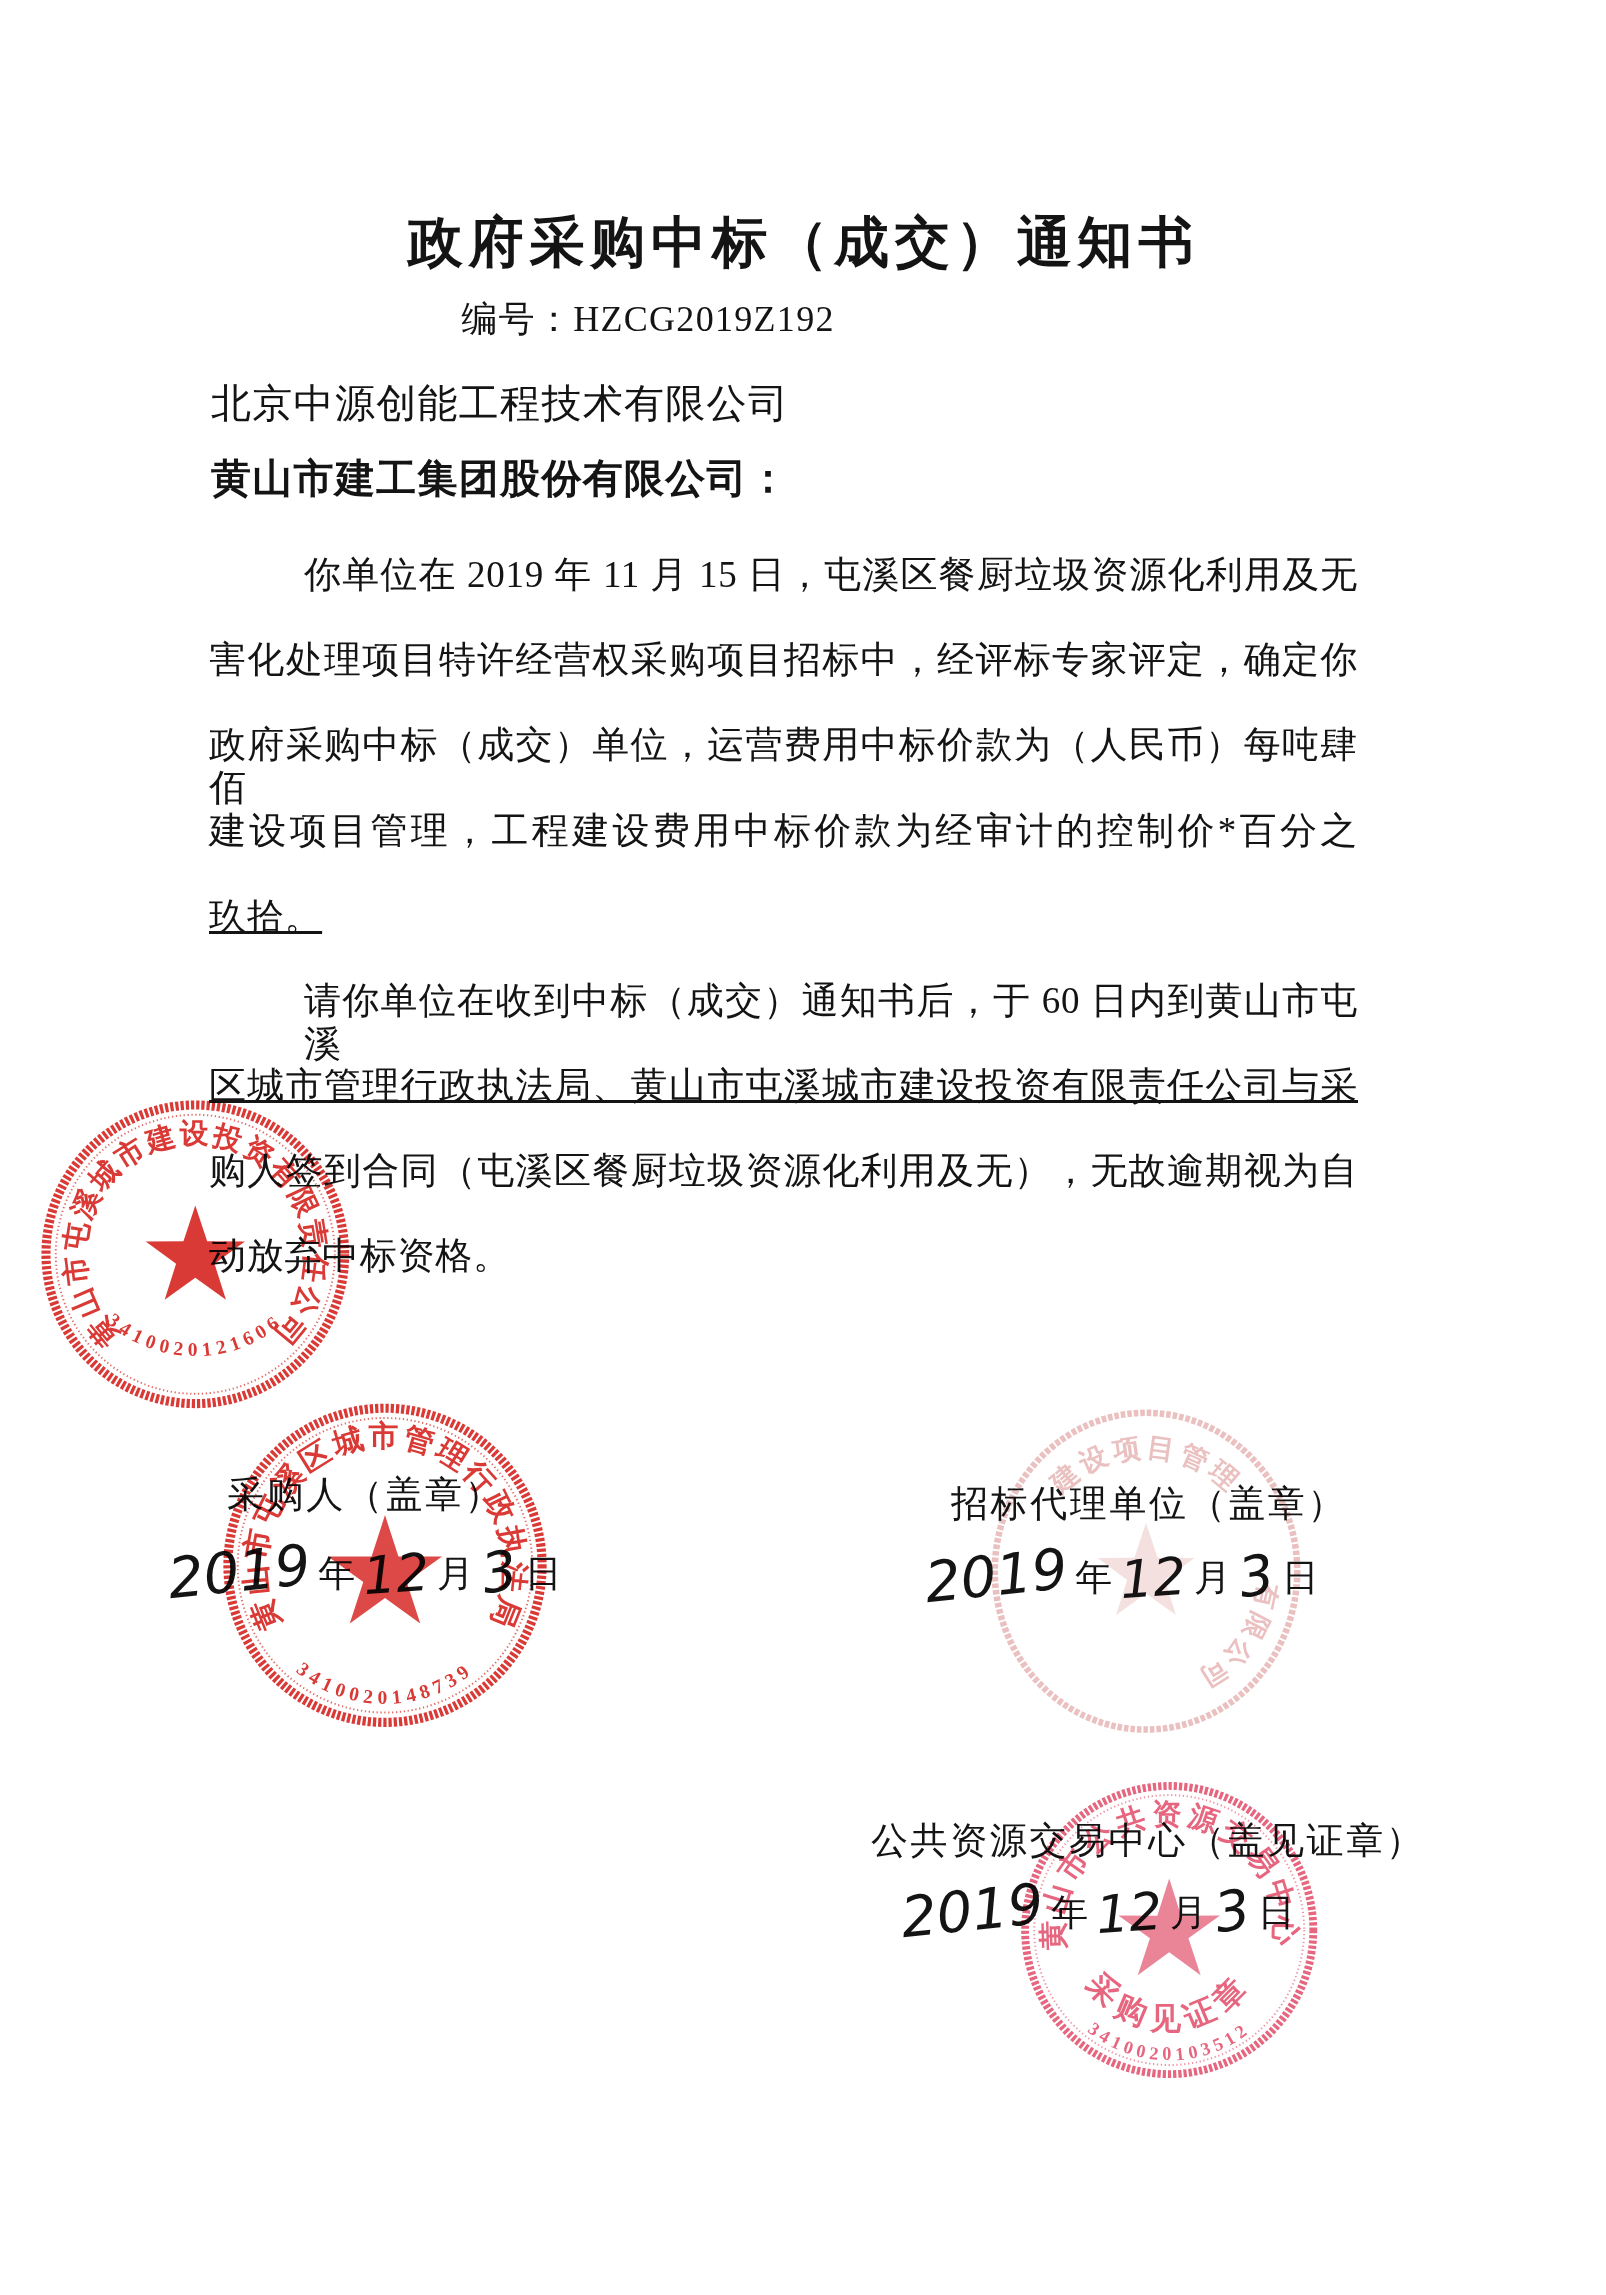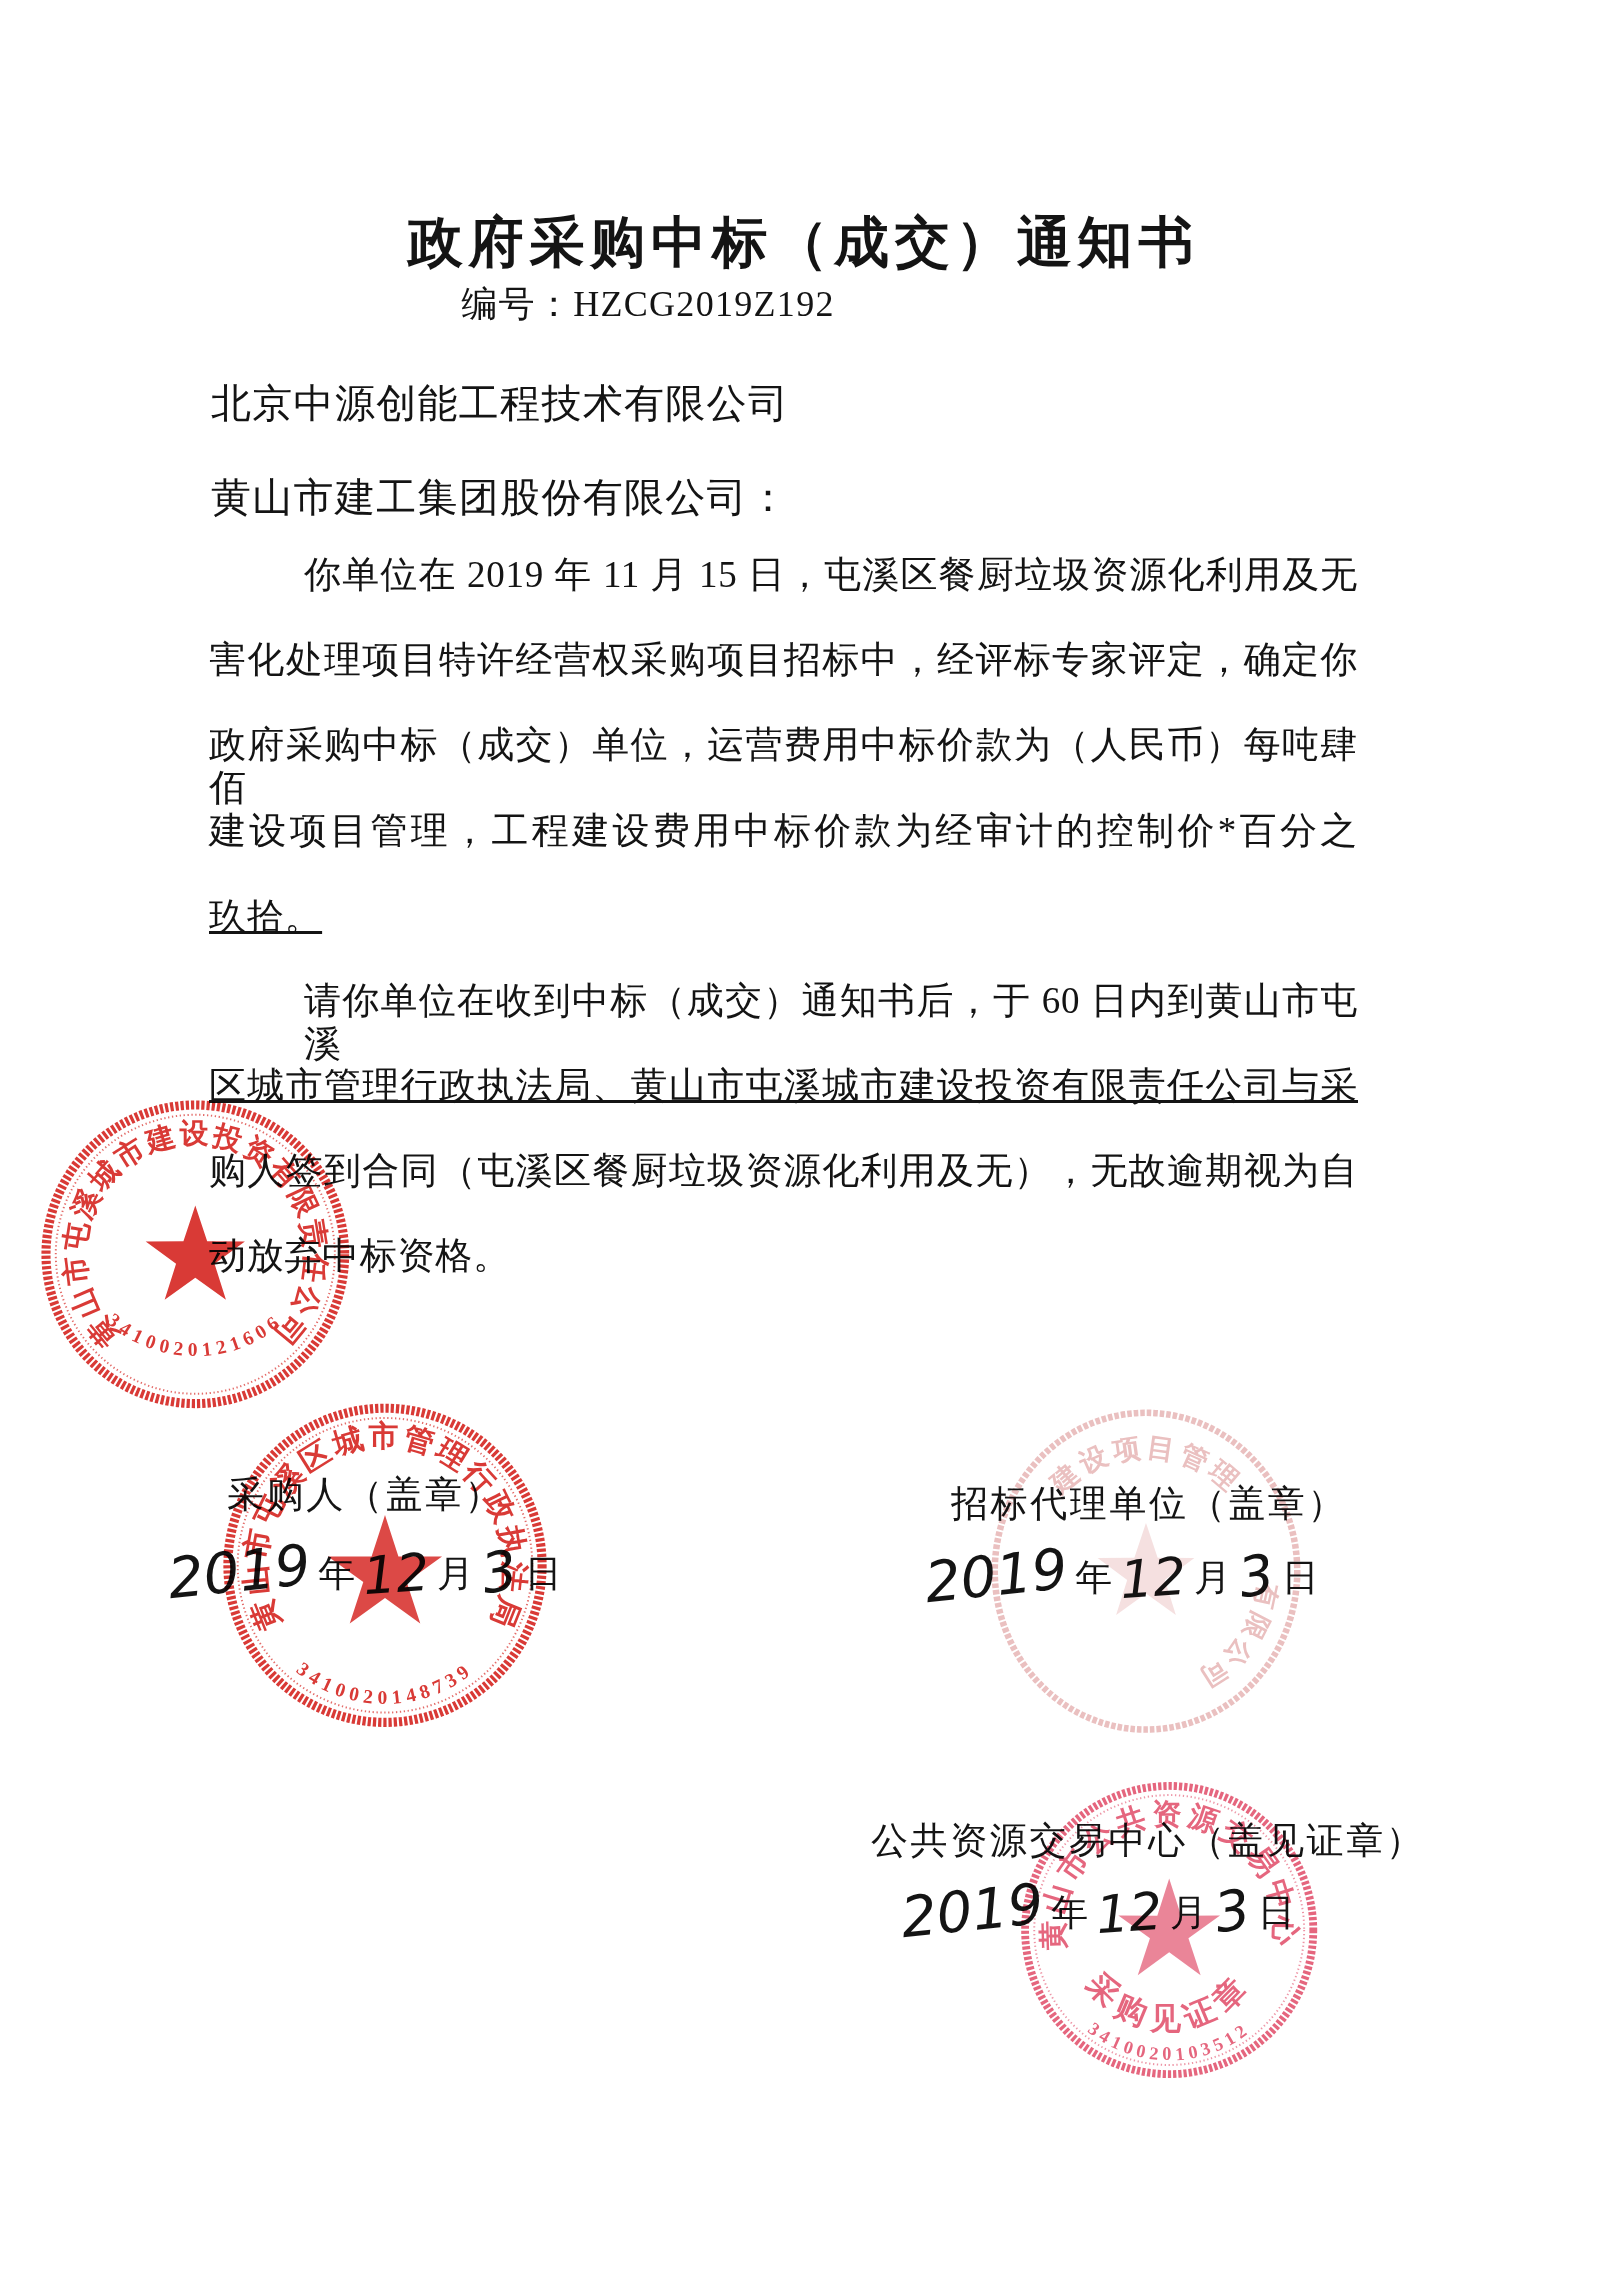--- a/index.html
+++ b/index.html
@@ -3,24 +3,24 @@
 <meta charset="utf-8">
 <style>
   html,body{margin:0;padding:0;}
   body{
     width:1607px;height:2295px;background:#ffffff;position:relative;overflow:hidden;
     font-family:"Liberation Serif","DejaVu Serif",serif;color:#141414;
   }
   .abs{position:absolute;}
   
   .title{top:206px;left:0;width:1607px;text-align:center;font-size:55px;font-weight:bold;letter-spacing:5.9px;}
-  .docno{top:280px;left:0;width:1296px;text-align:center;font-size:36px;letter-spacing:1.3px;}
+  .docno{top:295px;left:0;width:1296px;text-align:center;font-size:36px;letter-spacing:1.3px;}
   
   .recipient{left:211px;font-size:40px;letter-spacing:1.3px;white-space:nowrap;}
-  .r1{top:376px;} .r2{top:470px;}
+  .r1{top:376px;} .r2{top:451px;font-weight:bold;}
   
   .bline{left:209px;width:1149px;font-size:37px;line-height:43px;letter-spacing:0.7px;
          text-align:justify;text-align-last:justify;white-space:normal;}
   .bline.ind{padding-left:95px;width:1054px;}
   .bline.noj{text-align:left;text-align-last:left;}
   .l1{top:553px;} .l2{top:638px;} .l3{top:723px;} .l4{top:809px;} .l5{top:895px;text-decoration:underline;}
   .l6{top:979px;} .l7{top:1064px;text-decoration:underline;} .l8{top:1149px;} .l9{top:1234px;}
   
   .siglabel{font-size:37px;letter-spacing:2.6px;white-space:nowrap;}
   .sig-purchaser{left:227px;top:1470px;}

